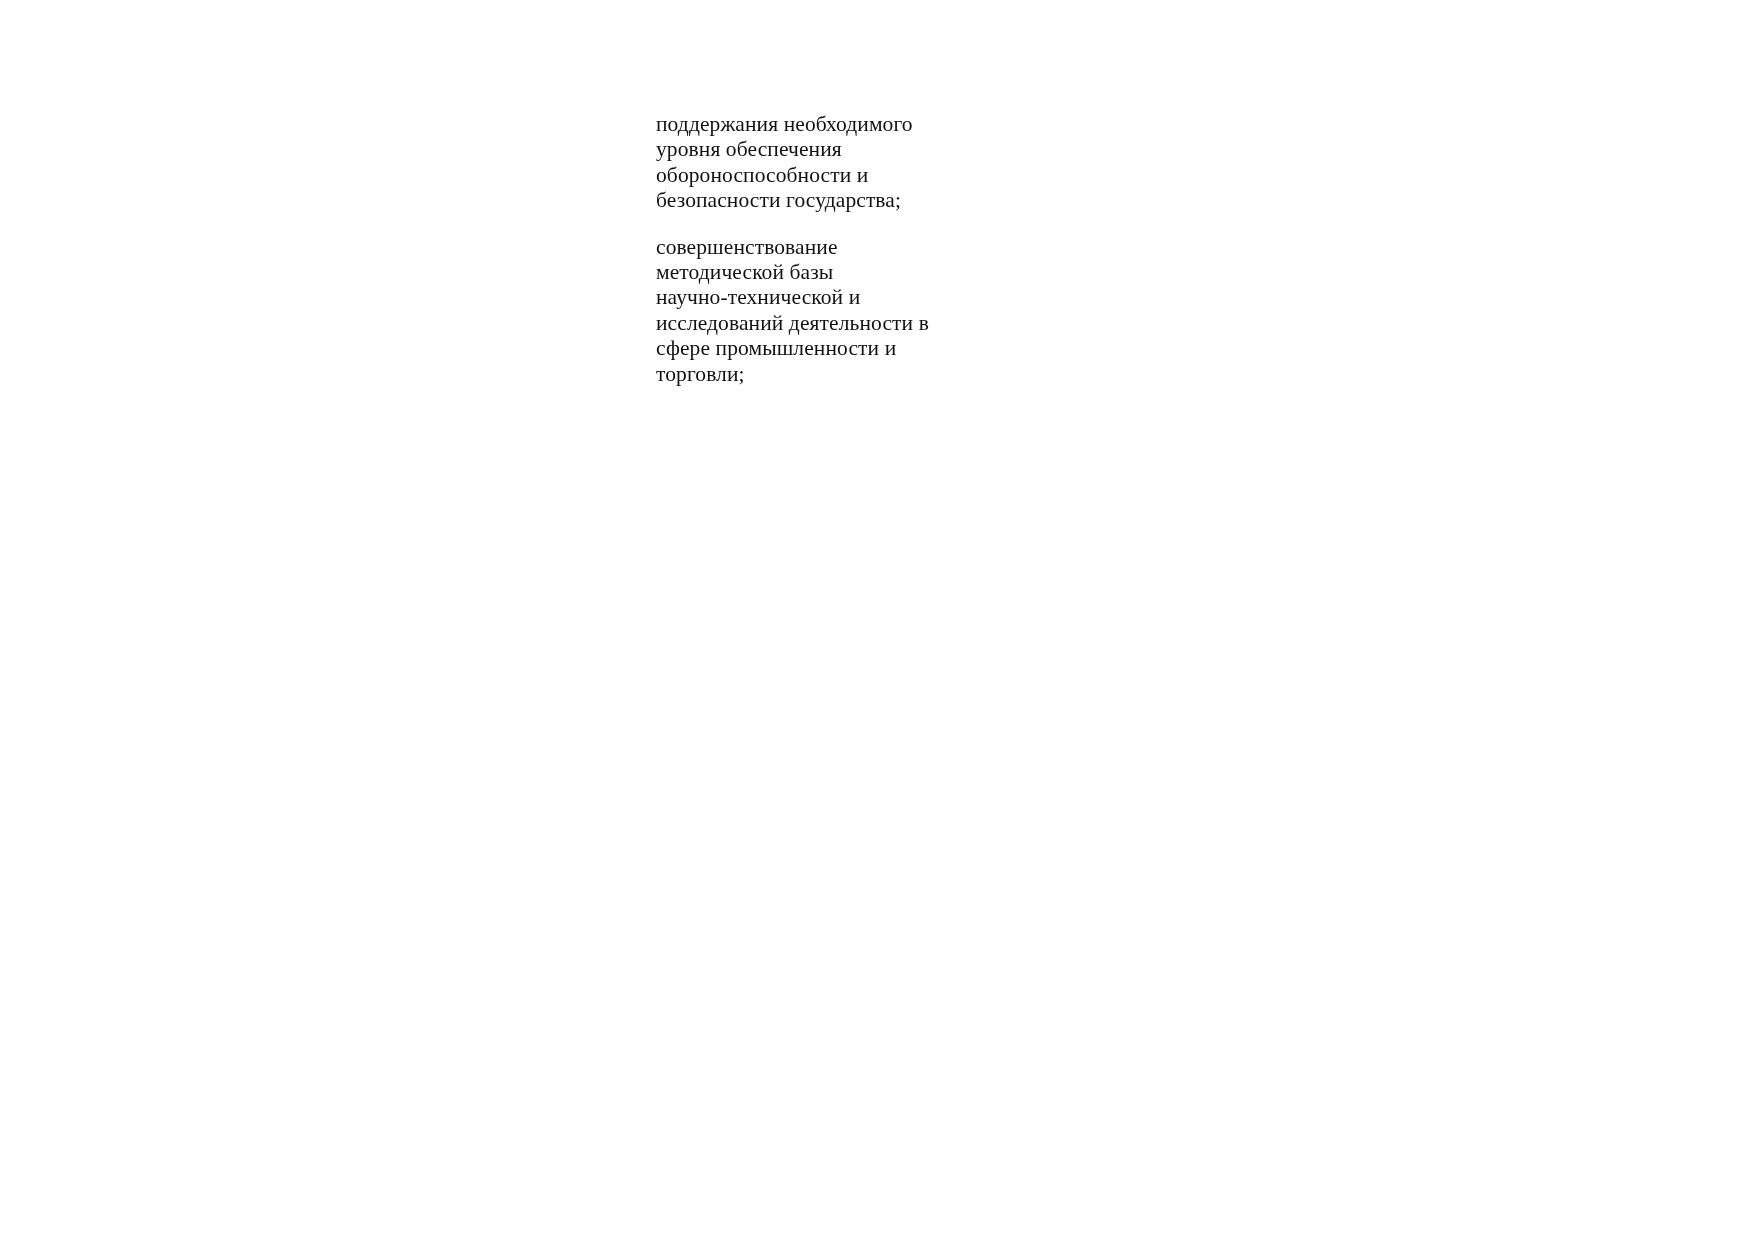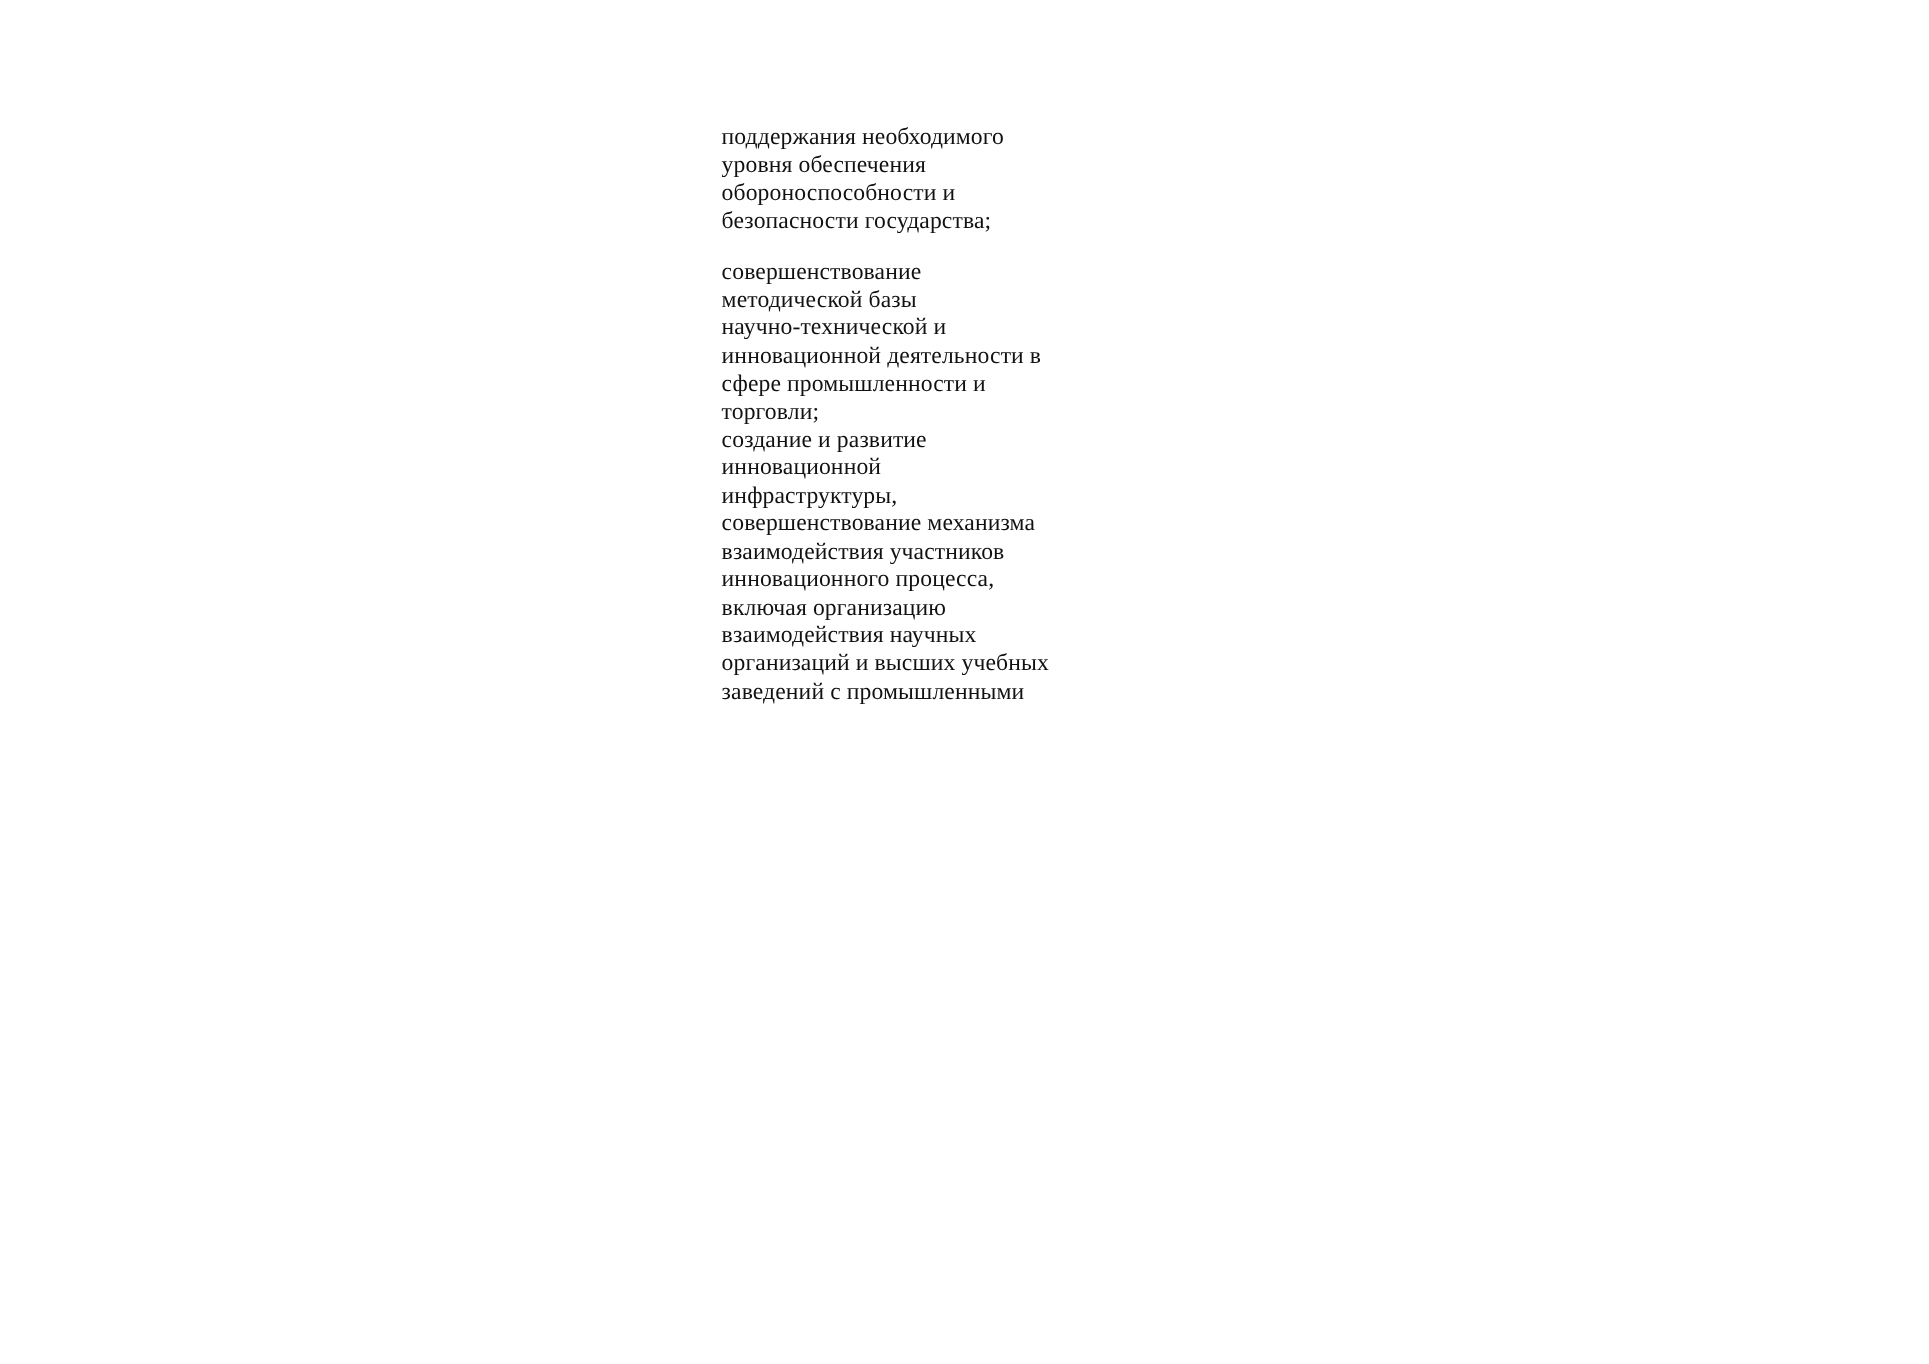--- a/index.html
+++ b/index.html
@@ -42,27 +42,17 @@
 
 <div class="page">
   <div class="text-column">
     <p class="para gap-after">поддержания необходимого
 уровня обеспечения
 обороноспособности и
 безопасности государства;</p>
     <p class="para">совершенствование
 методической базы
 научно-технической и
-инновационной деятельности в
+исследований деятельности в
 сфере промышленности и
 торговли;</p>
-    <p class="para">создание и развитие
-инновационной
-инфраструктуры,
-совершенствование механизма
-взаимодействия участников
-инновационного процесса,
-включая организацию
-взаимодействия научных
-организаций и высших учебных
-заведений с промышленными</p>
   </div>
 </div>
 
 </body></html>

